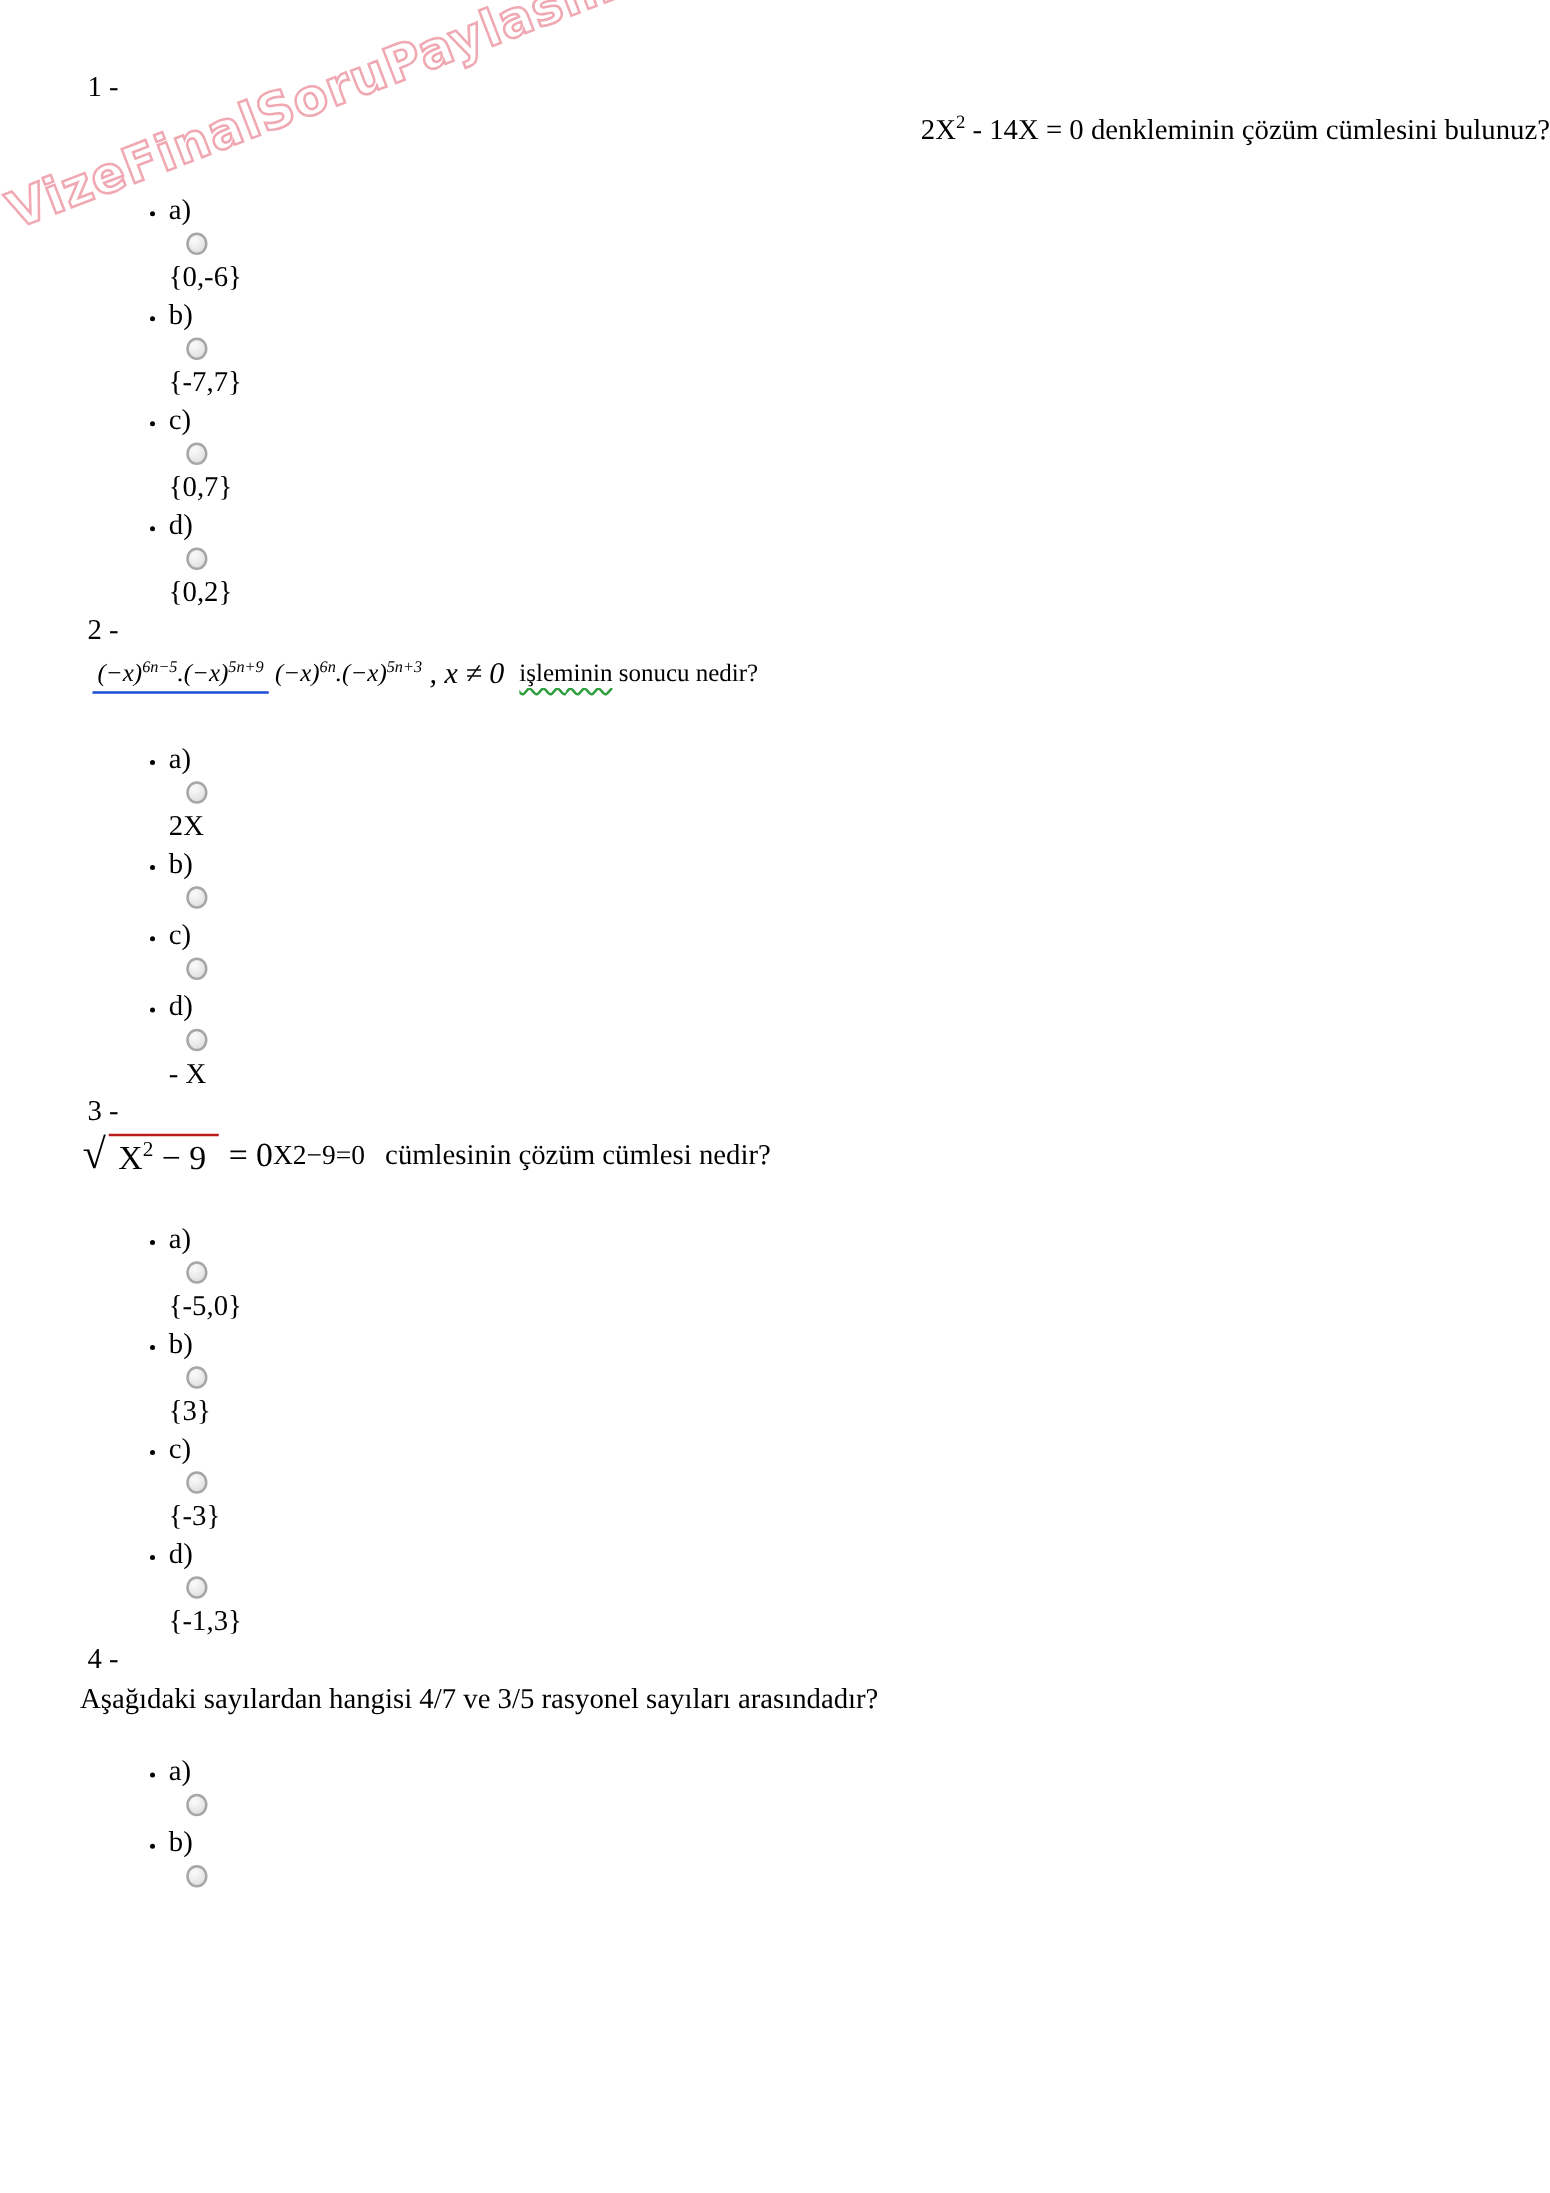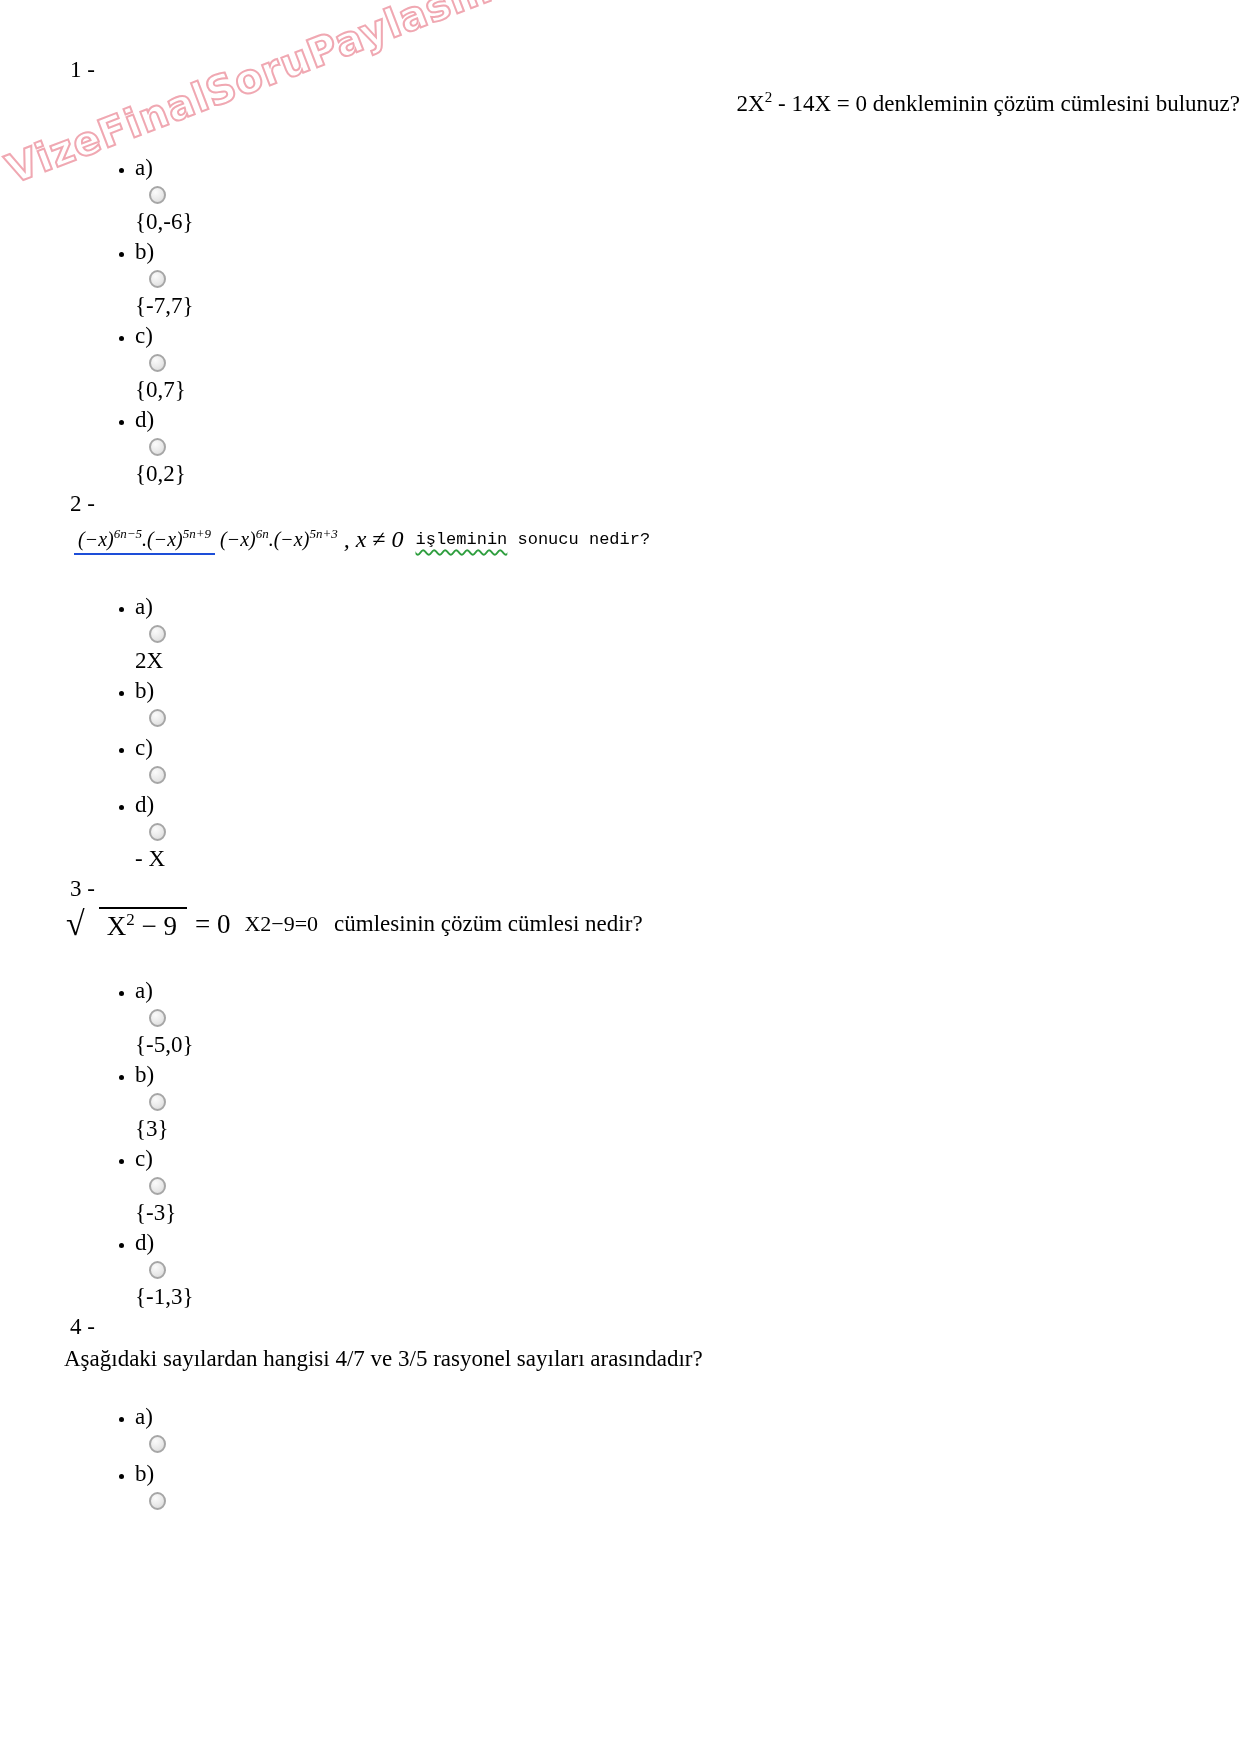--- a/index.html
+++ b/index.html
@@ -97,51 +97,51 @@
   .frac .den { padding-top: 3px; }
   .frac sup { font-size: 13px; }
   .q2-cond {
     font-style: italic;
     font-size: 24px;
     margin-left: 6px;
     margin-right: 12px;
     white-space: nowrap;
   }
   .q2-sans {
-    font-family: Liberation Mono, monospace;
-    font-size: 17px;
+    font-family: Liberation Serif, serif;
+    font-size: 20px;
     white-space: nowrap;
   }
   .wavy {
     text-decoration: underline;
     text-decoration-style: wavy;
     text-decoration-color: #2e9e3e;
     text-decoration-thickness: 2px;
     text-underline-offset: 5px;
   }
 
   
   .q3-formula {
     margin-left: 66px;
     margin-top: 2px;
     display: flex;
     align-items: center;
     height: 38px;
   }
   .sqrt-sign { font-size: 34px; line-height: 34px; }
   .radicand {
-    border-top: 2px solid #000000;
+    border-top: 2px solid #b91c1c;
     font-size: 27px;
     padding: 2px 10px 0 8px;
-    margin-left: 14px;
+    margin-left: 2px;
     white-space: nowrap;
   }
   .radicand sup { font-size: 17px; }
   .q3-eq { font-size: 27px; margin-left: 8px; white-space: nowrap; }
-  .q3-plain { font-size: 22px; margin-left: 14px; white-space: nowrap; }
+  .q3-plain { font-size: 22px; margin-left: 0; white-space: nowrap; }
   .q3-question { font-size: 23px; margin-left: 16px; white-space: nowrap; }
 
   section.question { margin: 0; }
   .sec-q2 { margin-top: 24px; }
   .sec-q3 { margin-top: 24px; }
   .sec-q4 { margin-top: 24px; }
 </style>
 </head>
 <body>
 

